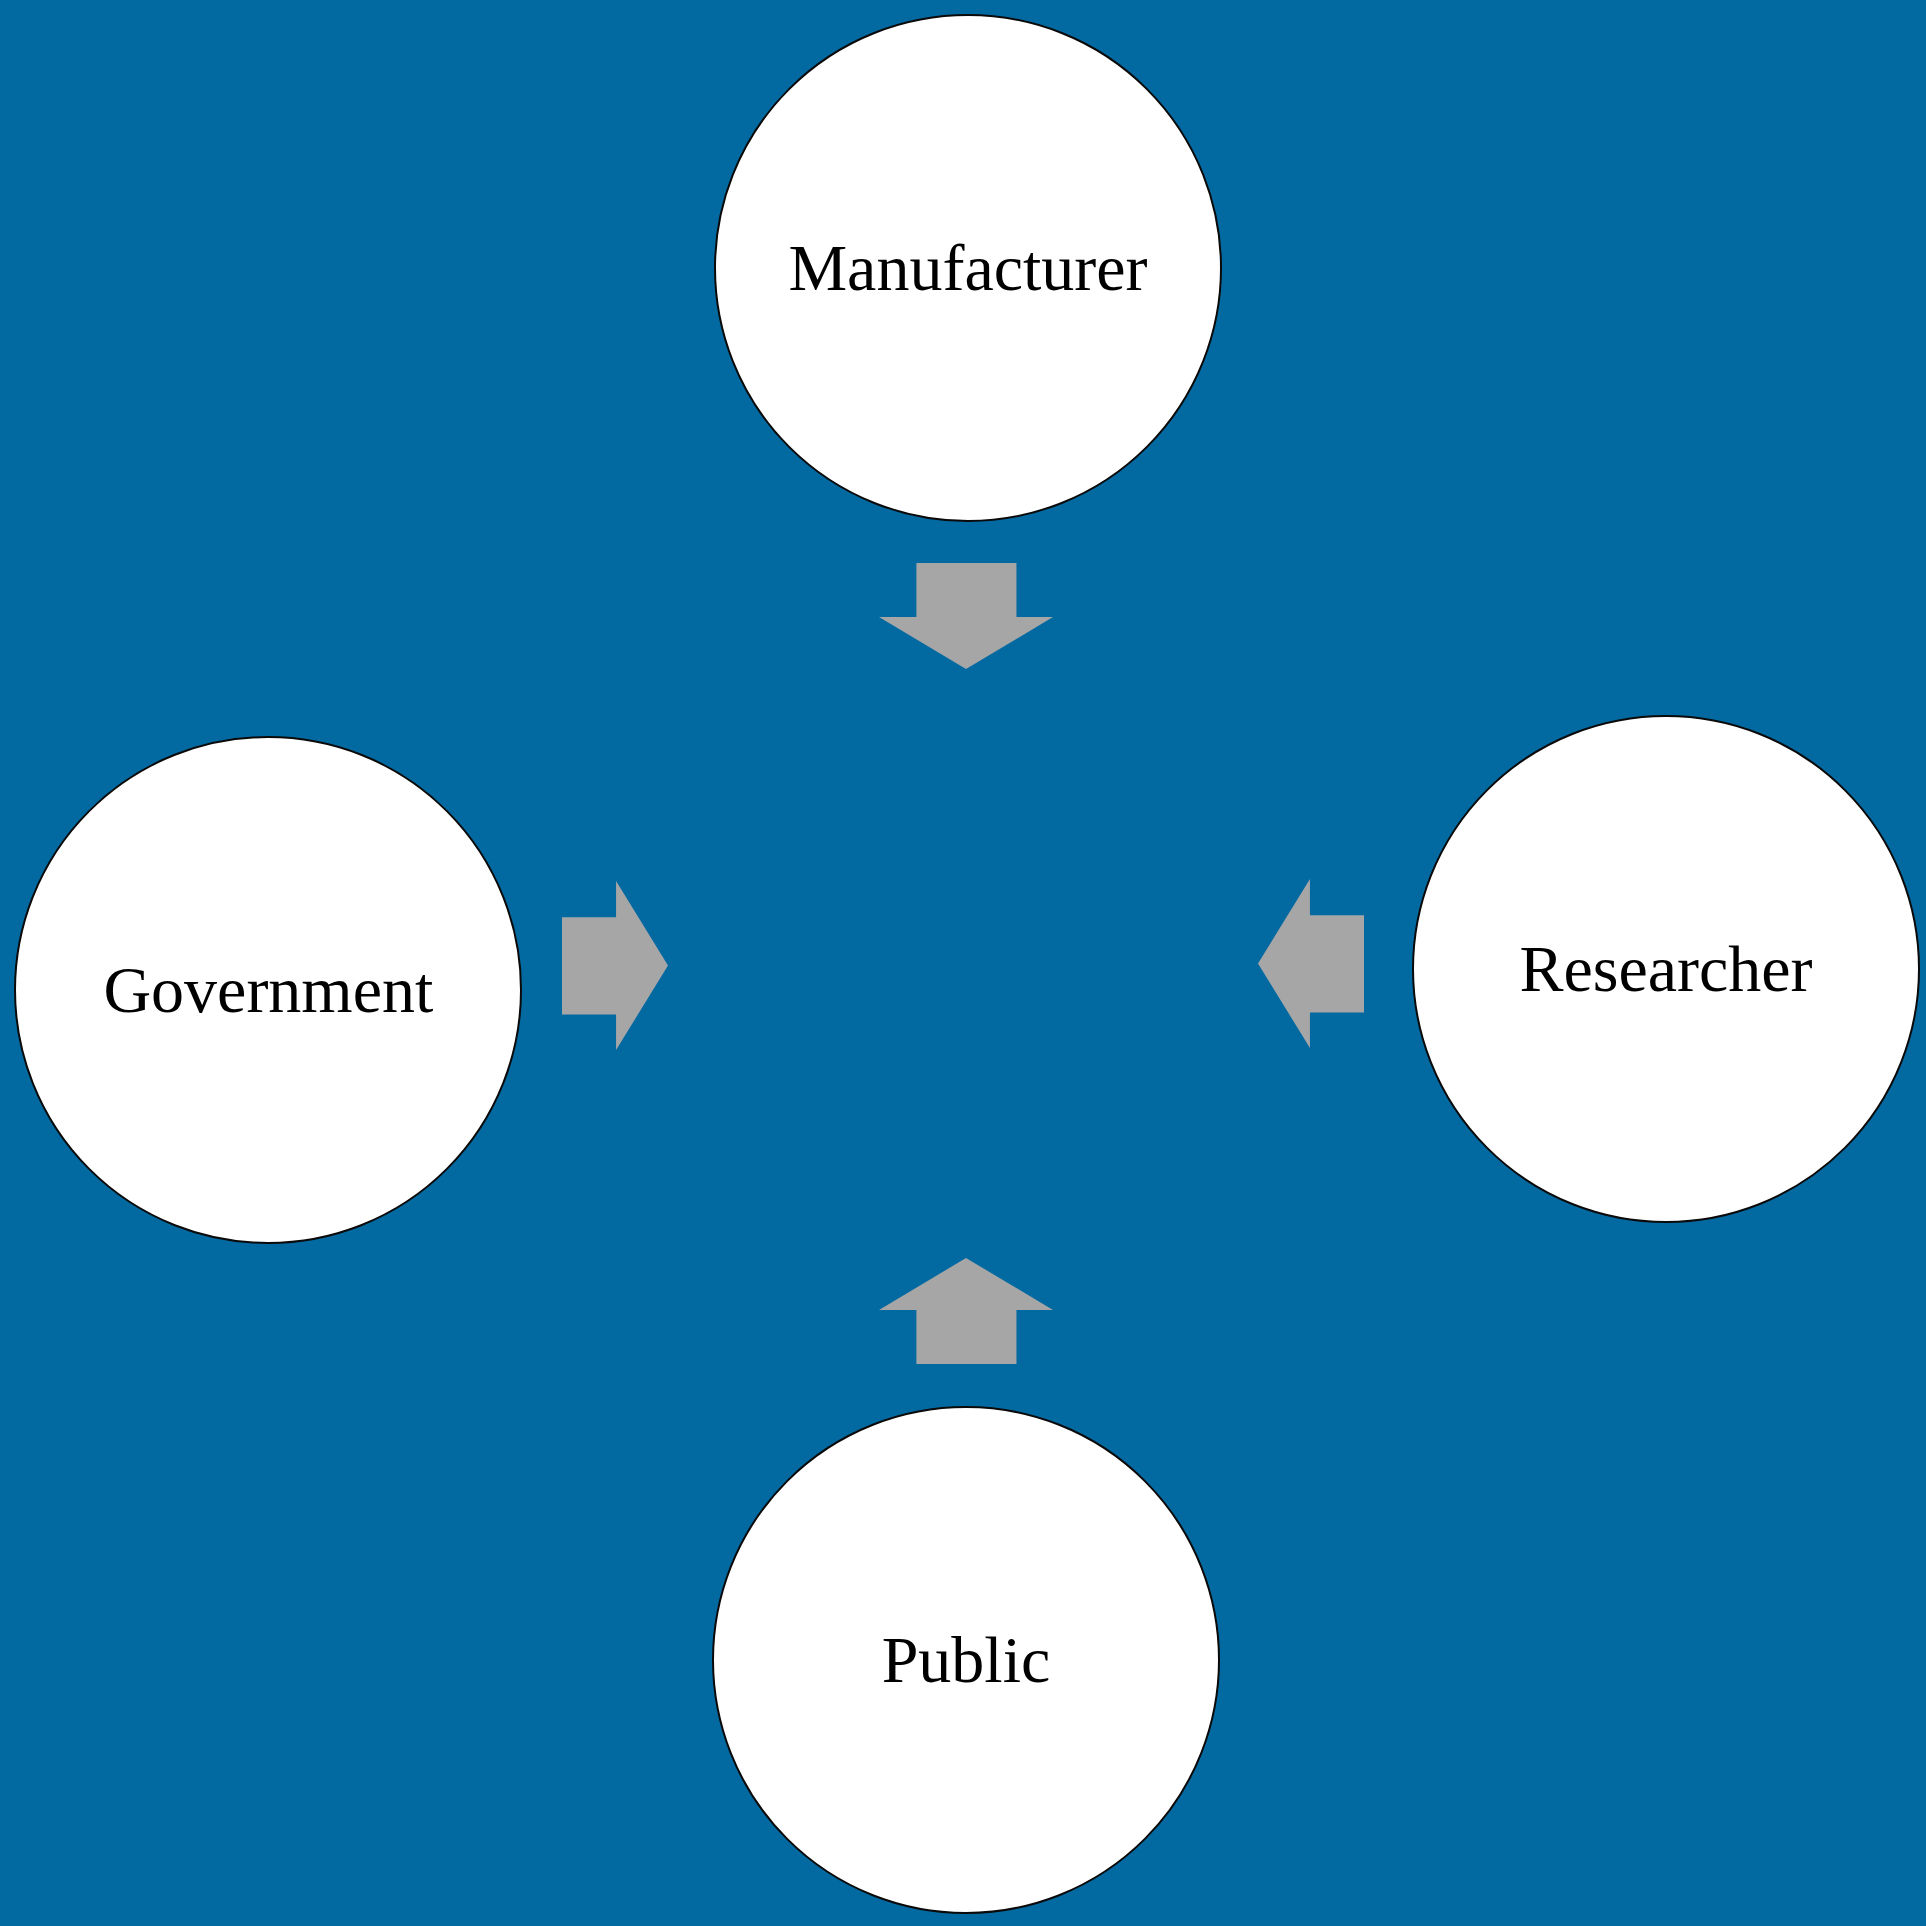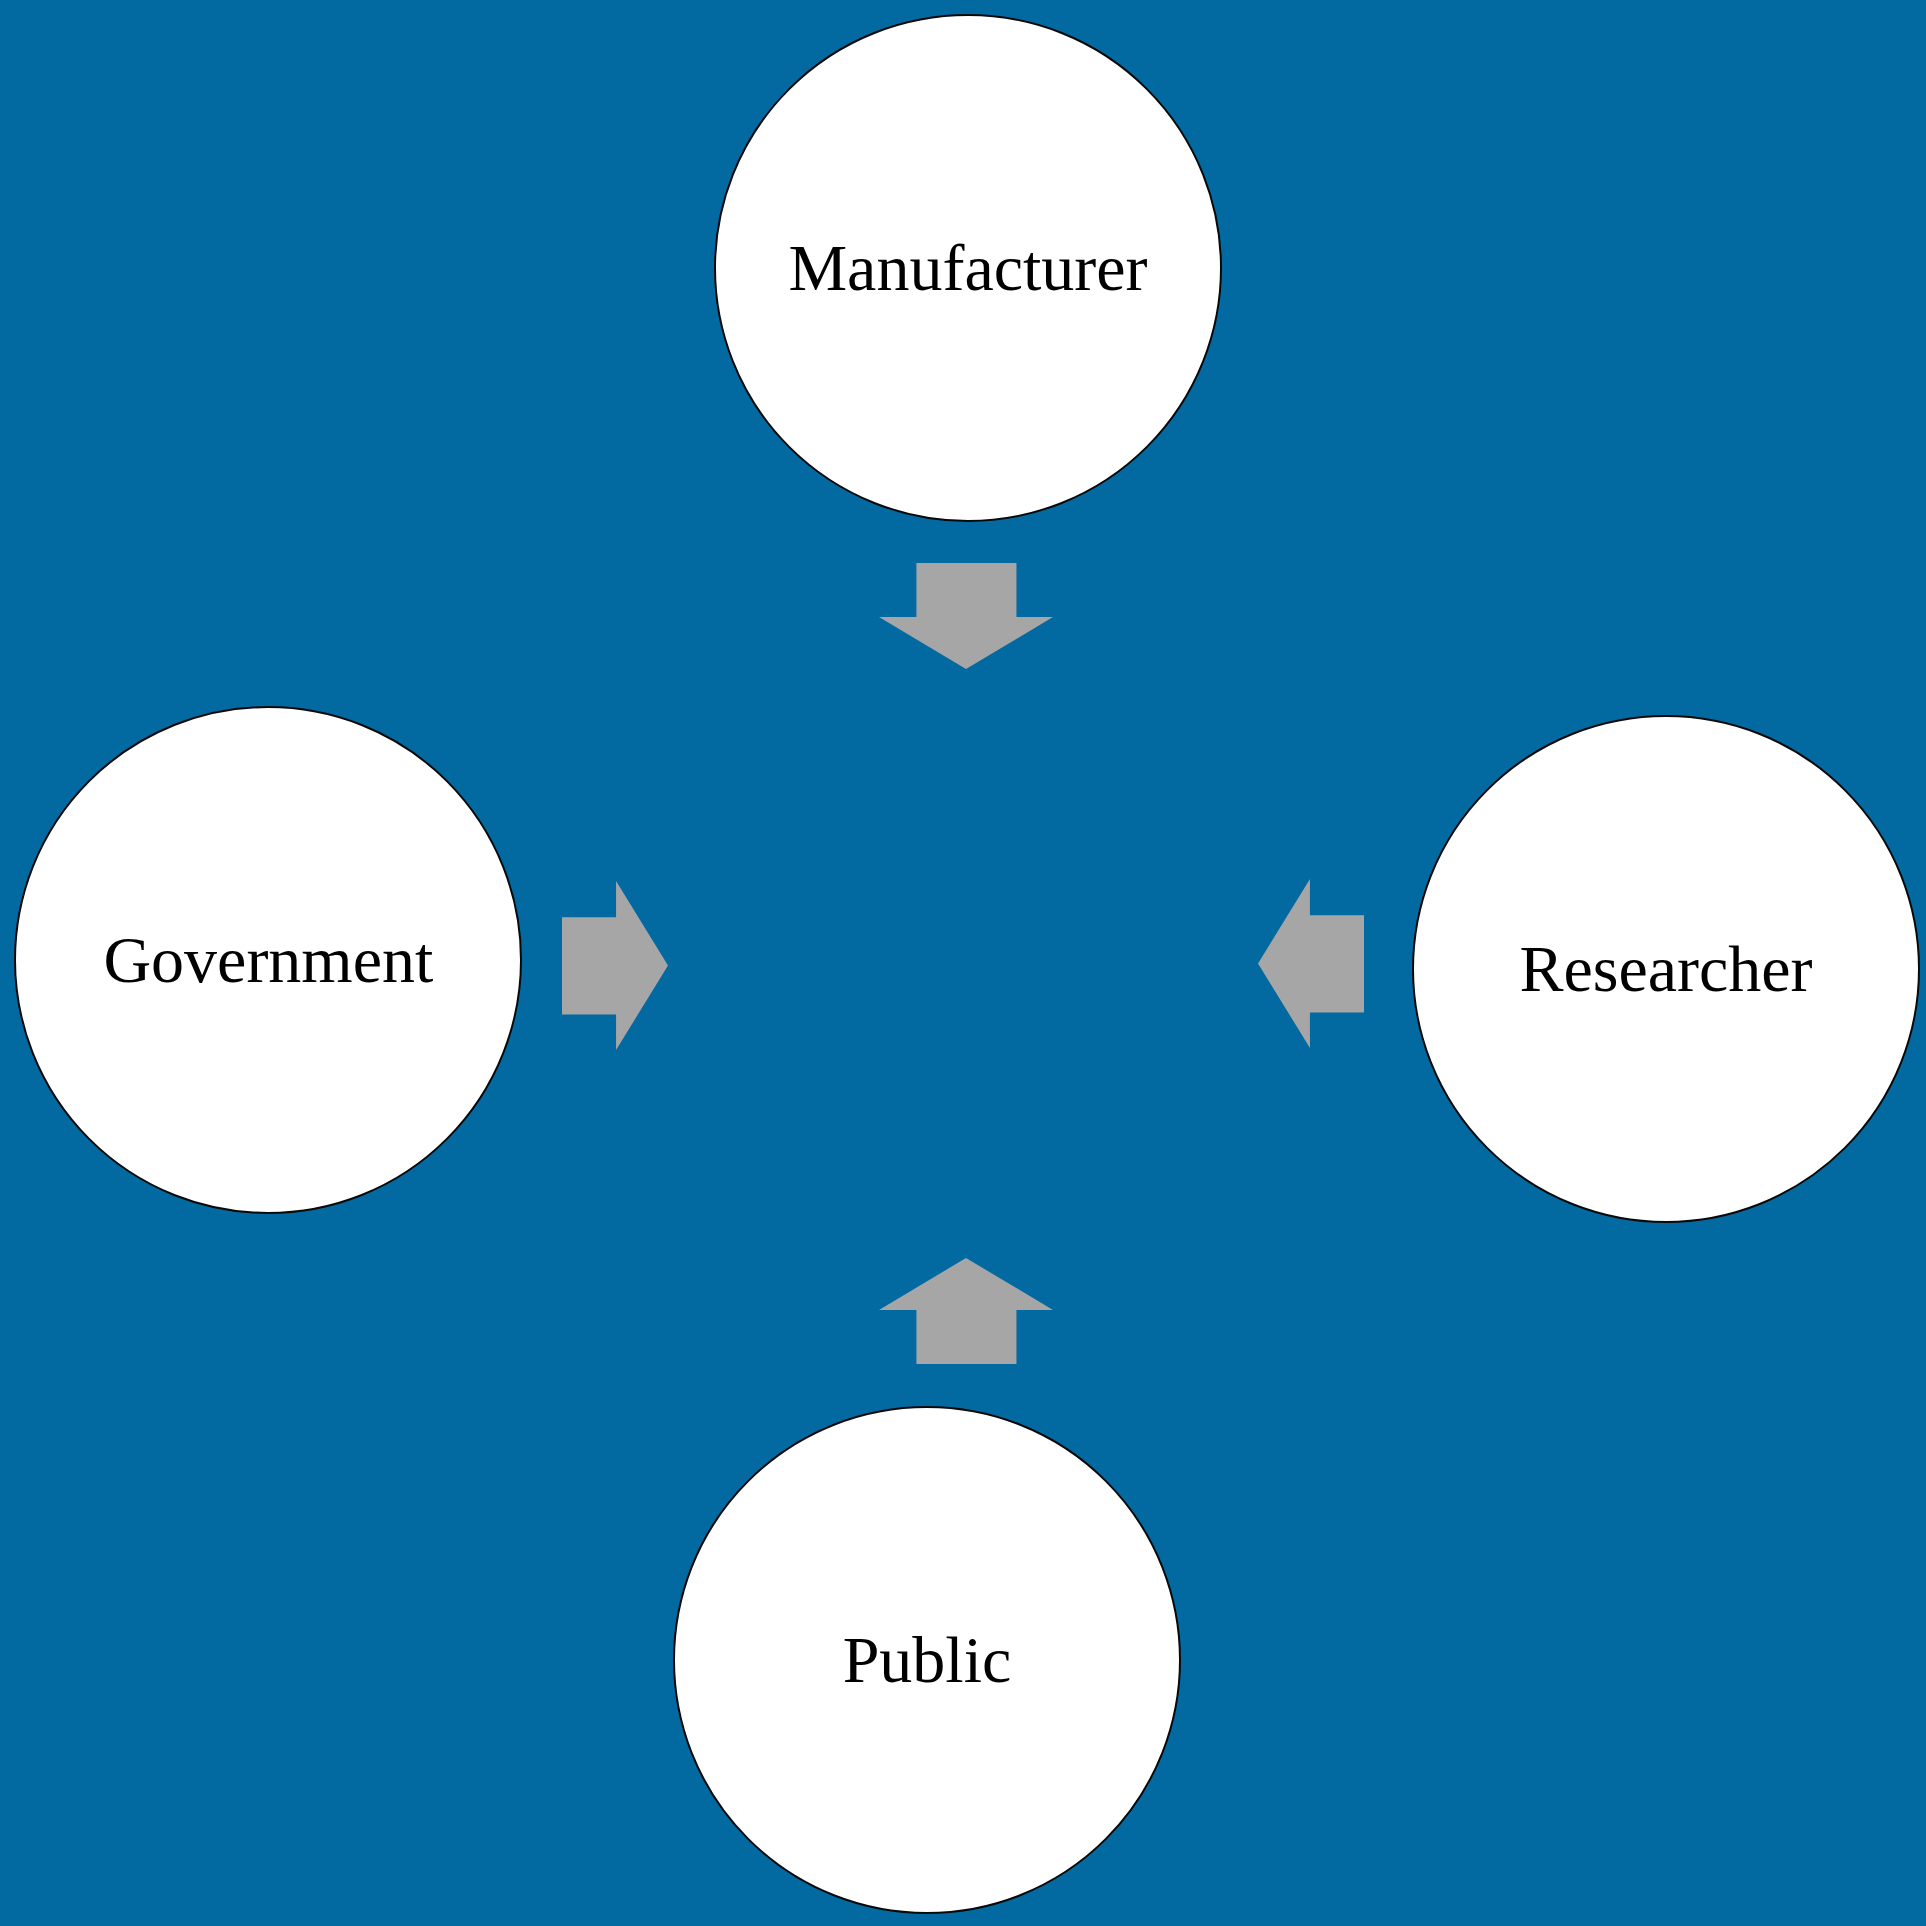--- a/index.html
+++ b/index.html
@@ -55,24 +55,24 @@
     clip-path: polygon(50% 0%, 100% 49%, 79% 49%, 79% 100%, 21.5% 100%, 21.5% 49%, 0% 49%);
   }
   .arrow-right {
     clip-path: polygon(0% 21.5%, 51% 21.5%, 51% 0%, 100% 50%, 51% 100%, 51% 79%, 0% 79%);
   }
   .arrow-left {
     clip-path: polygon(100% 21.5%, 49% 21.5%, 49% 0%, 0% 50%, 49% 100%, 49% 79%, 100% 79%);
   }
   
   #circle-top      { left: 714px; top: 14.4px; }
-  #circle-left     { left: 14.4px;   top: 706px; }
+  #circle-left     { left: 14.4px;   top: 736px; }
   #circle-center   { left: 715px; top: 712px; }
   #circle-right    { left: 1412px; top: 715px; }
-  #circle-bottom   { left: 673px; top: 1406px; }
+  #circle-bottom   { left: 712px; top: 1406px; }
 
   #arrow-top    { left: 879px; top: 563px;  width: 174px; height: 106px; }
   #arrow-left   { left: 562px;  top: 881px; width: 106px; height: 169px; }
   #arrow-right  { left: 1258px; top: 879px; width: 106px; height: 169px; }
   #arrow-bottom { left: 879px; top: 1258px; width: 174px; height: 106px; }
 </style>
 </head>
 <body>
 
 <div class="canvas">

